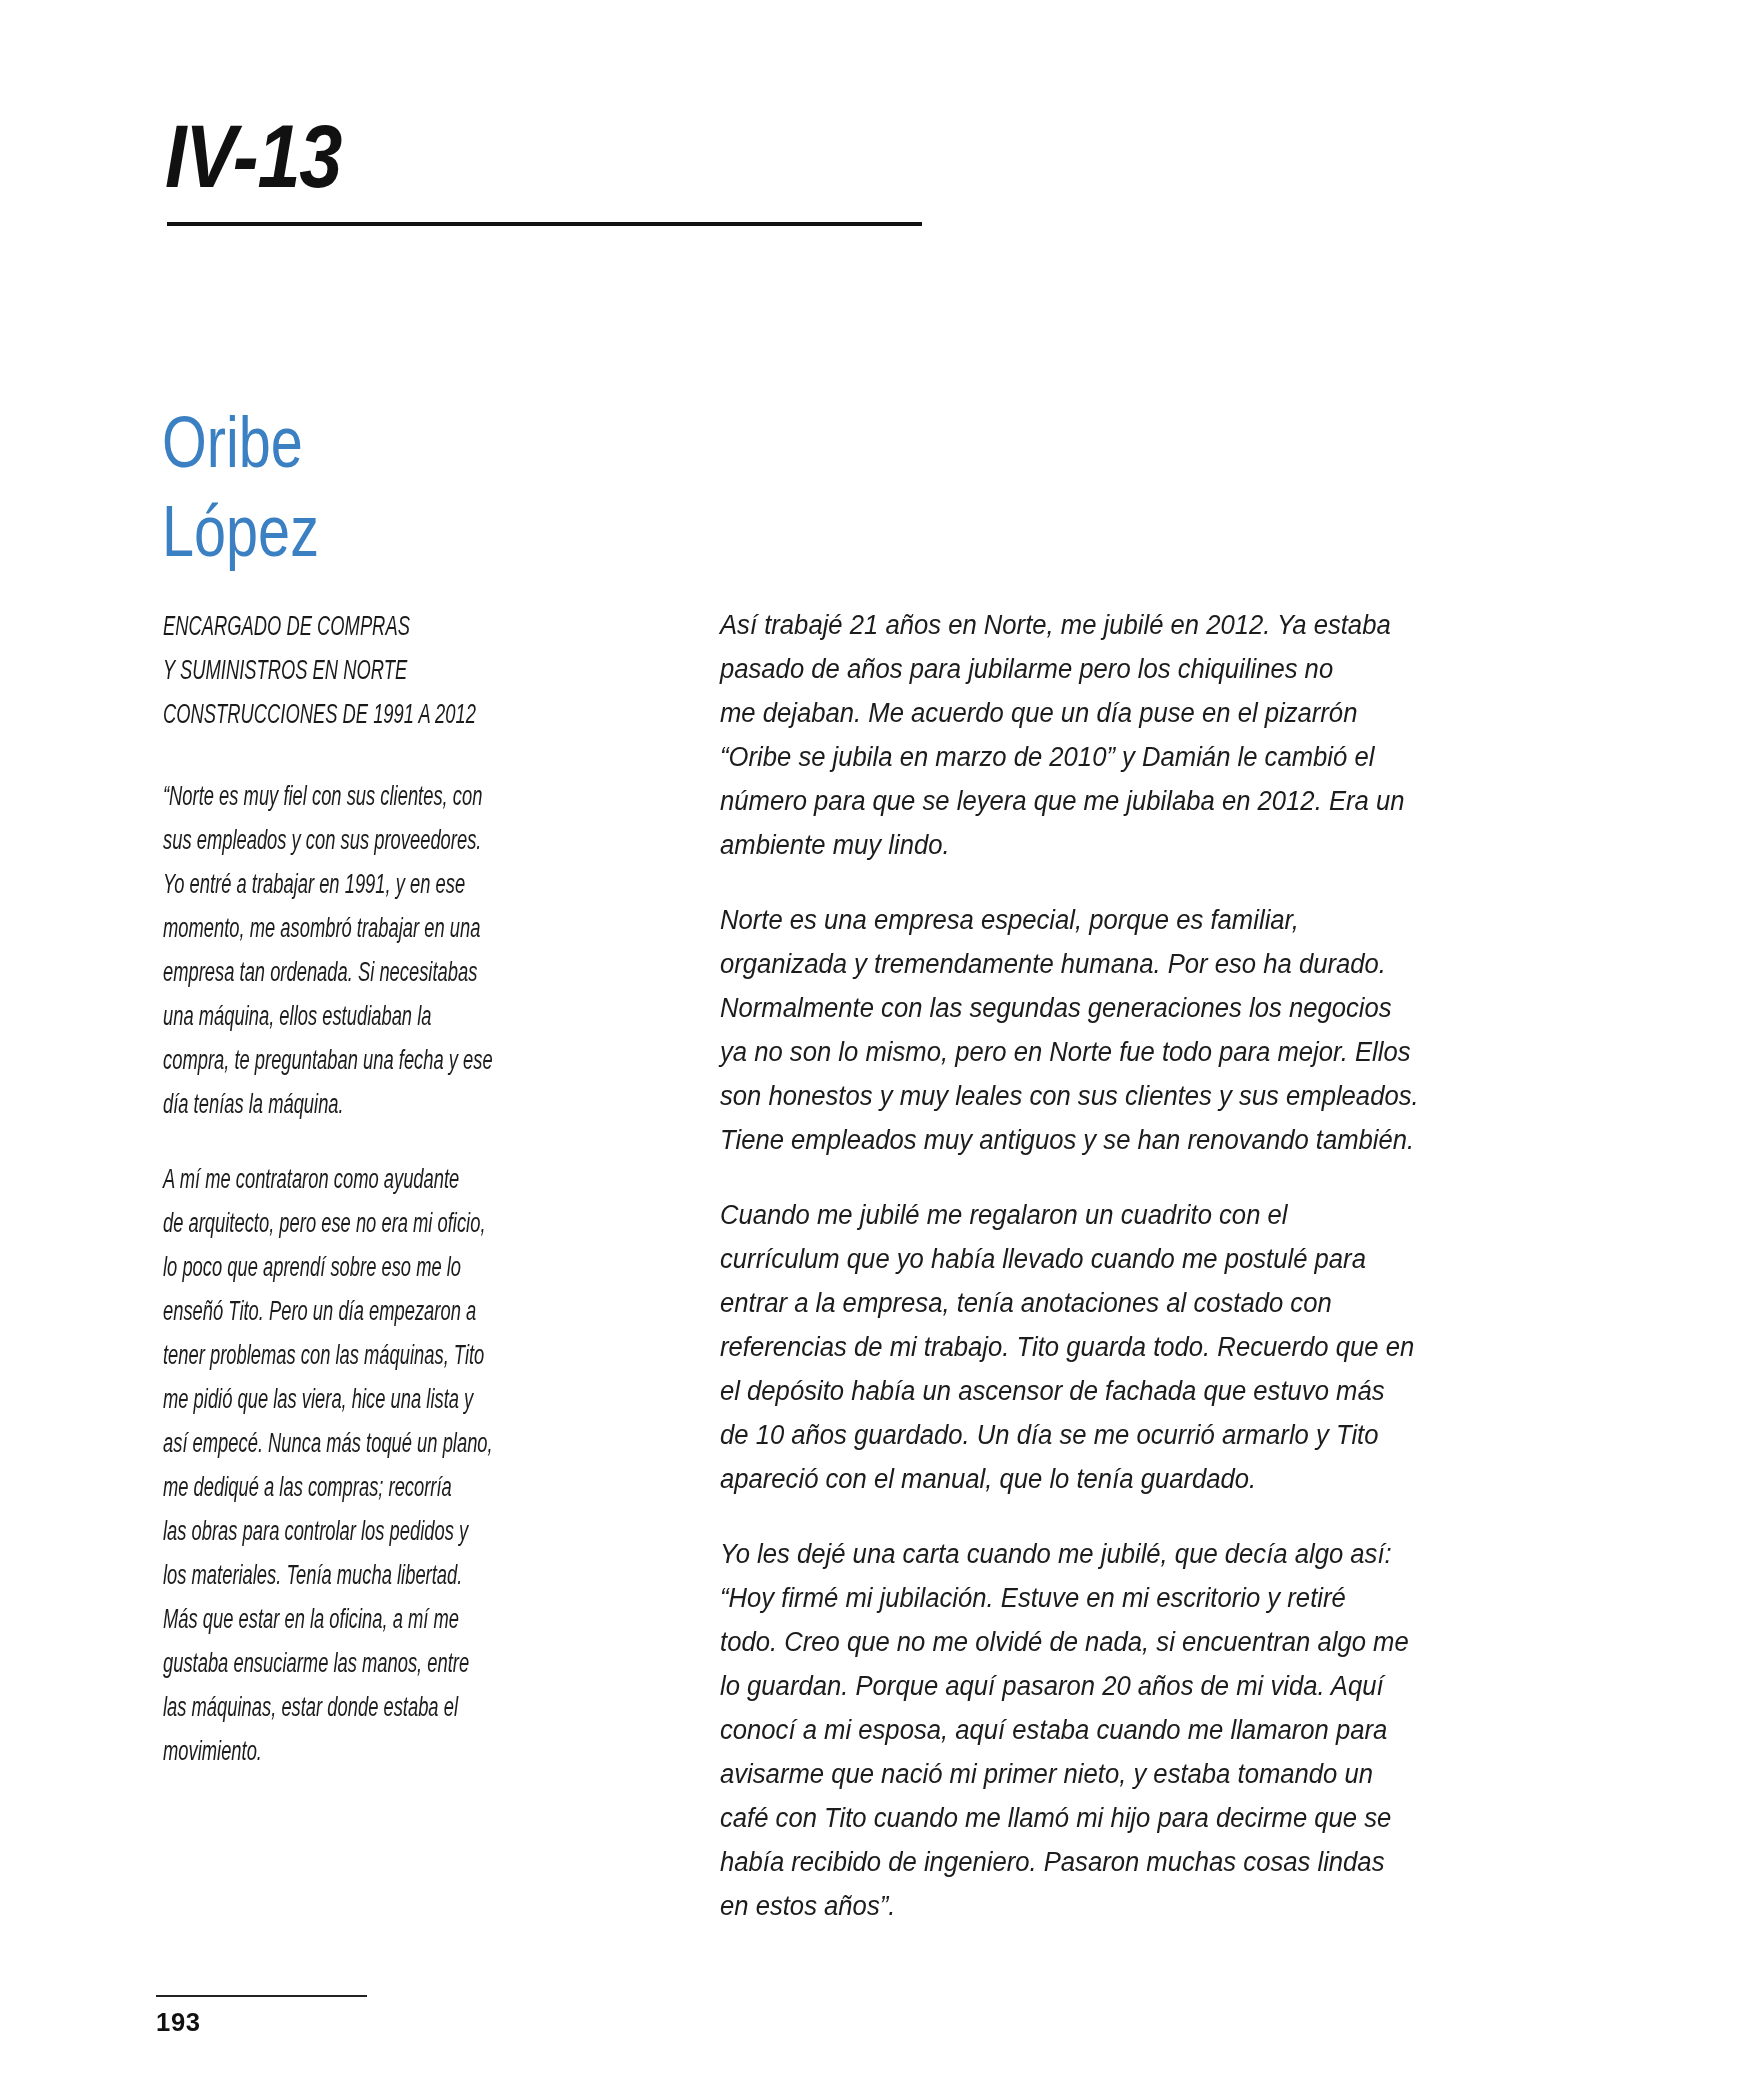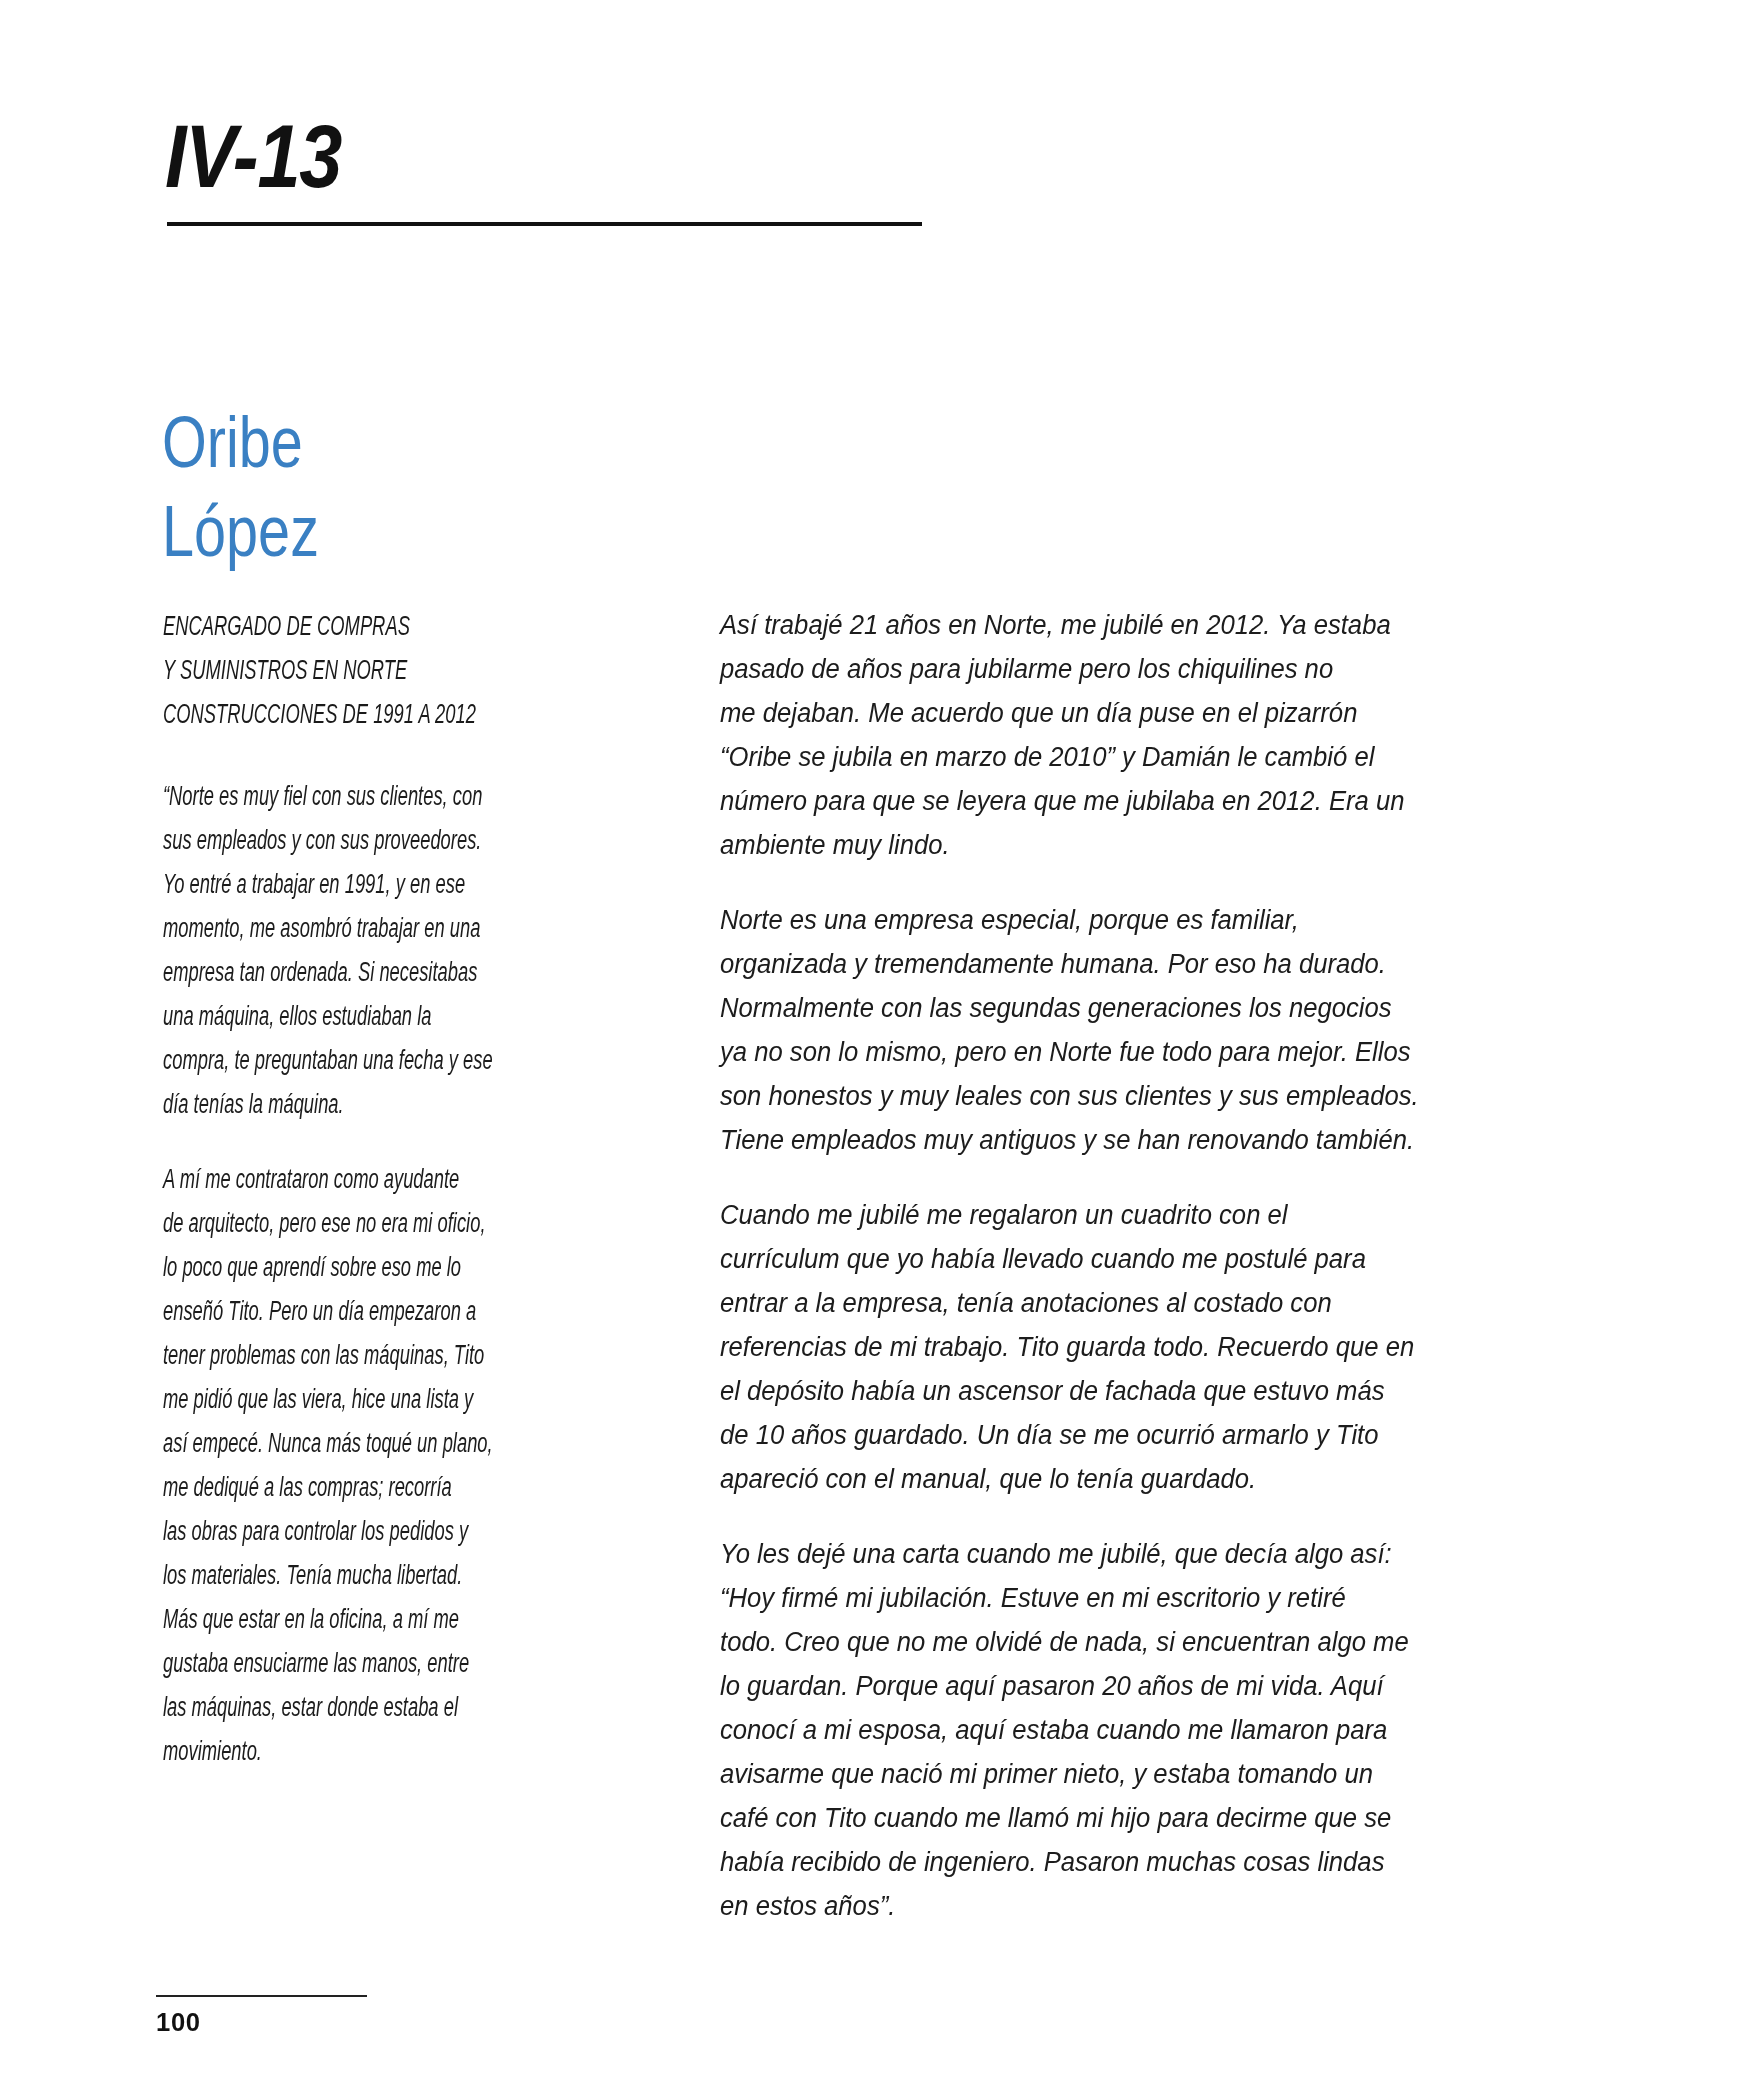--- a/index.html
+++ b/index.html
@@ -185,16 +185,16 @@
 lo guardan. Porque aquí pasaron 20 años de mi vida. Aquí
 conocí a mi esposa, aquí estaba cuando me llamaron para
 avisarme que nació mi primer nieto, y estaba tomando un
 café con Tito cuando me llamó mi hijo para decirme que se
 había recibido de ingeniero. Pasaron muchas cosas lindas
 en estos años”.</p>
   </div>
 
   <div class="footer-rule"></div>
 
-  <div class="page-number">100</div>
+  <div class="page-number">193</div>
 
 </div>
 
 
 </body></html>

